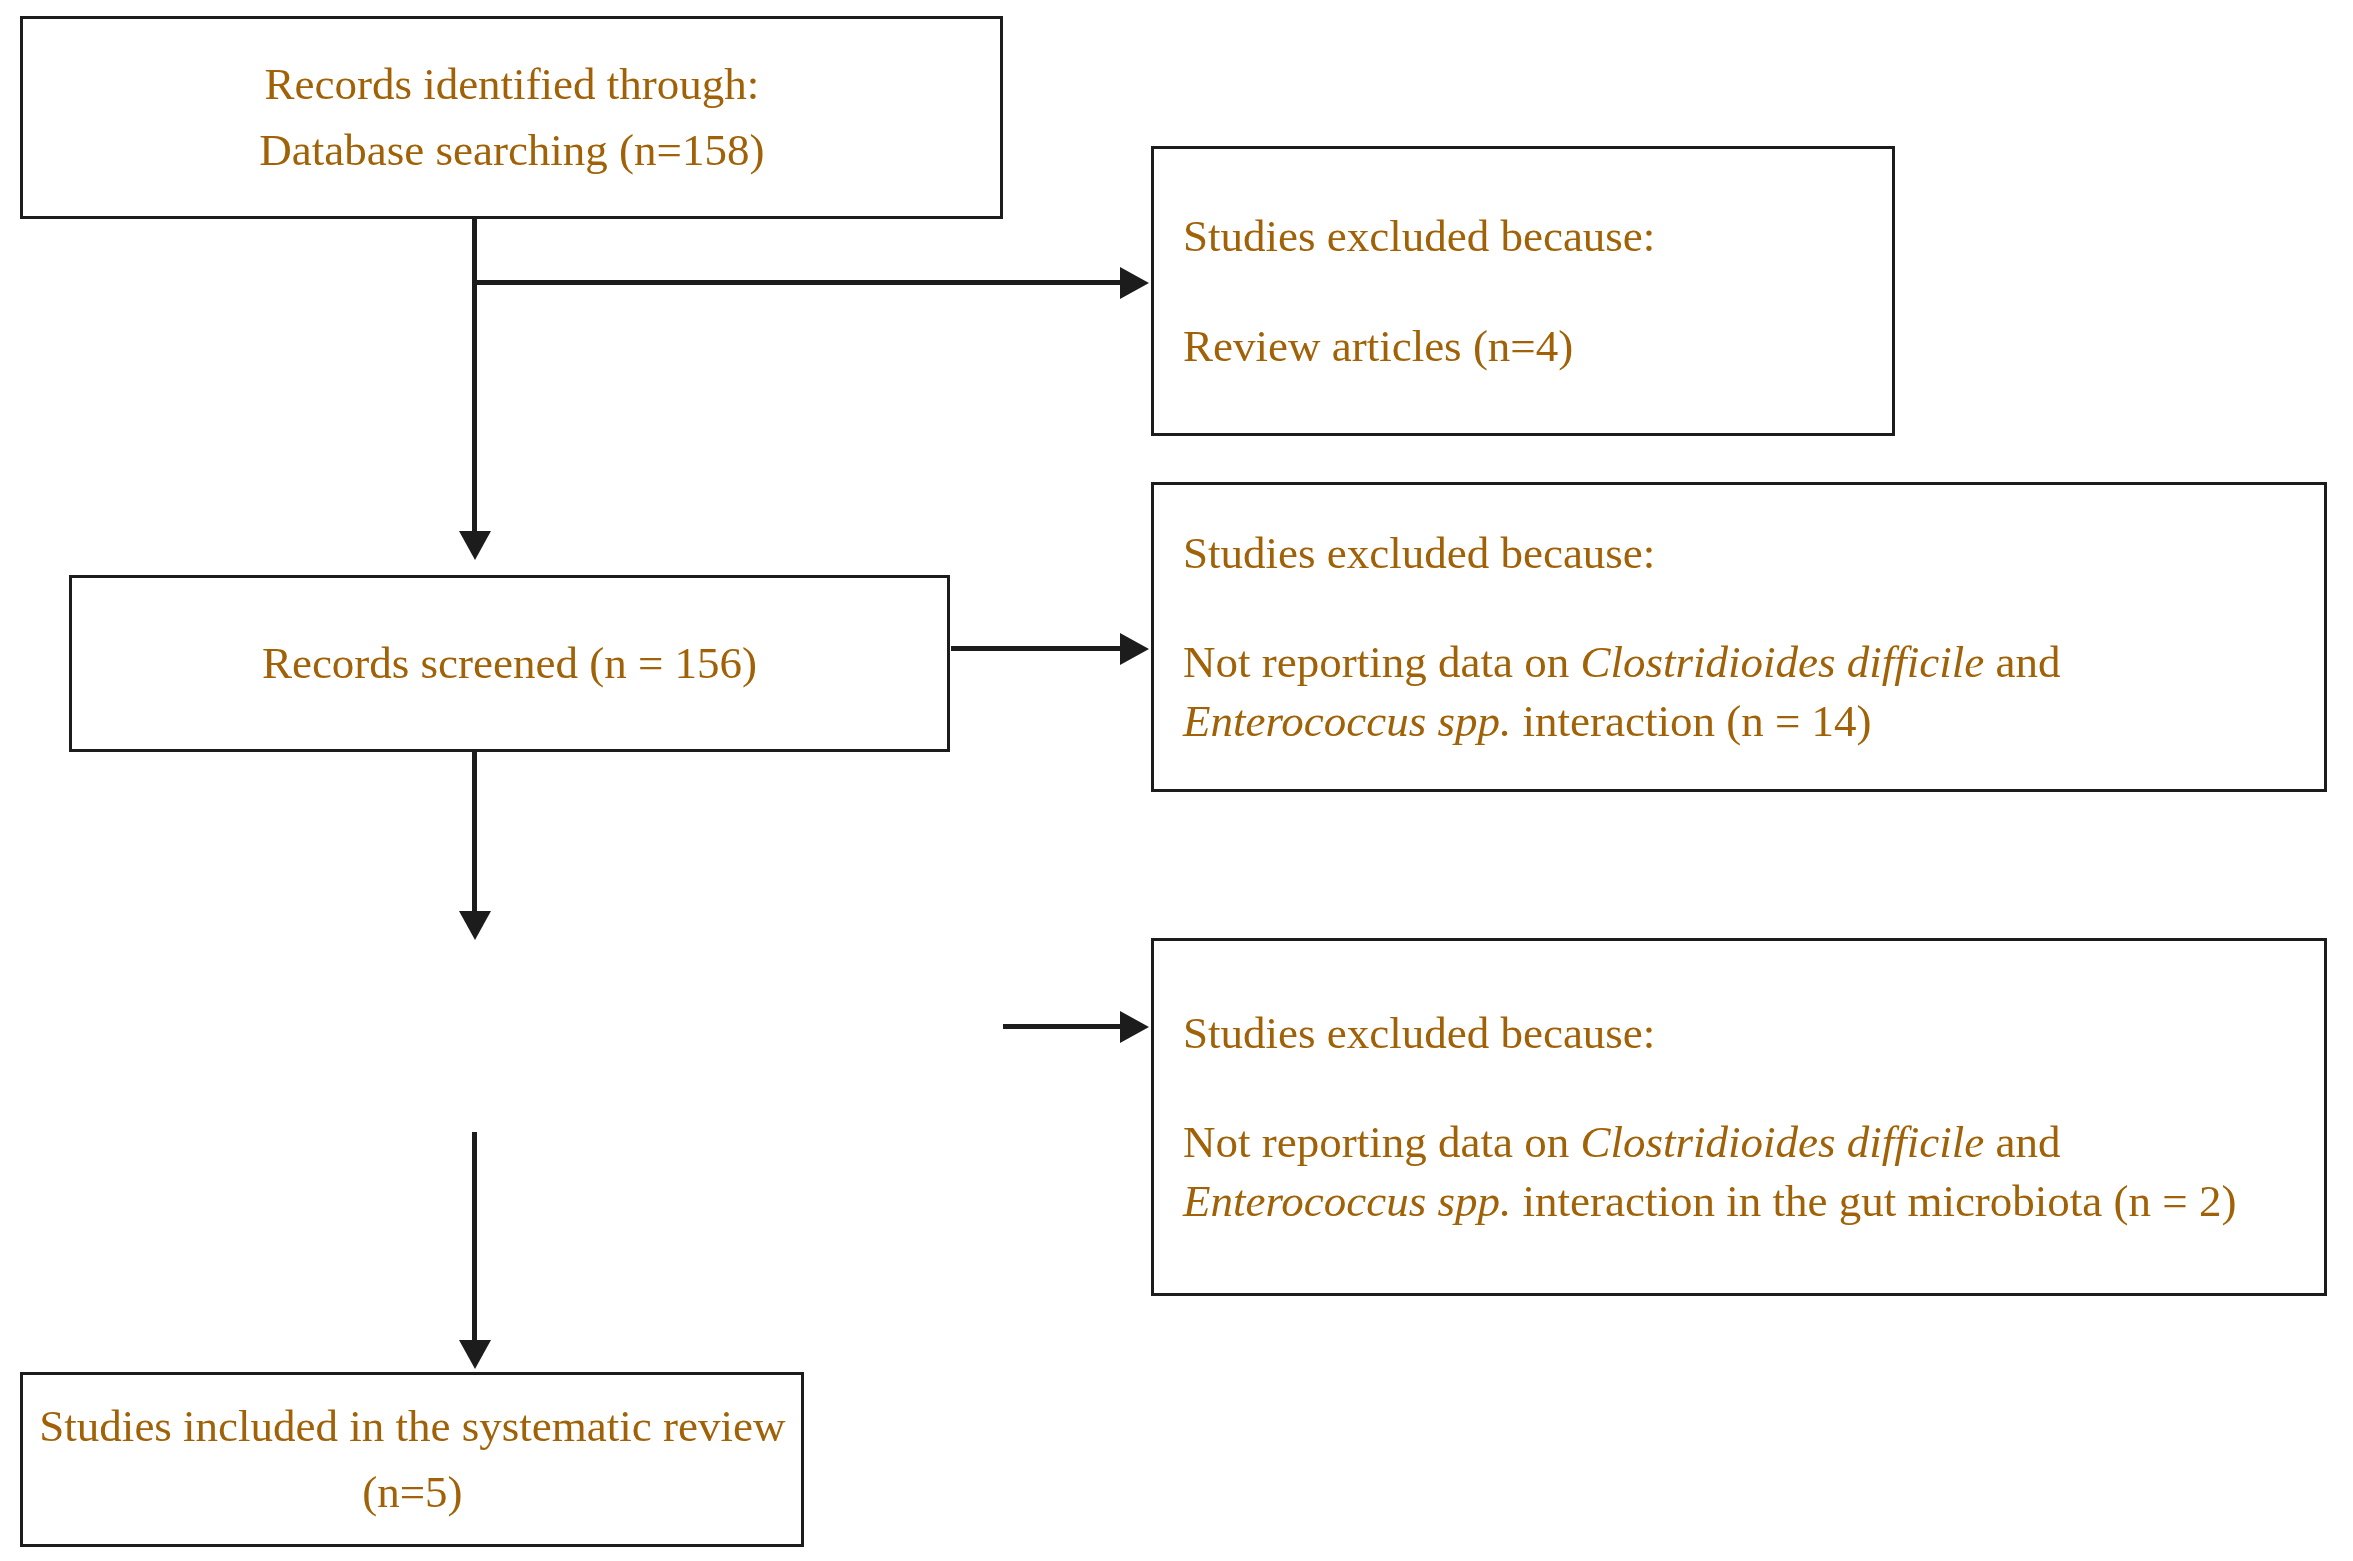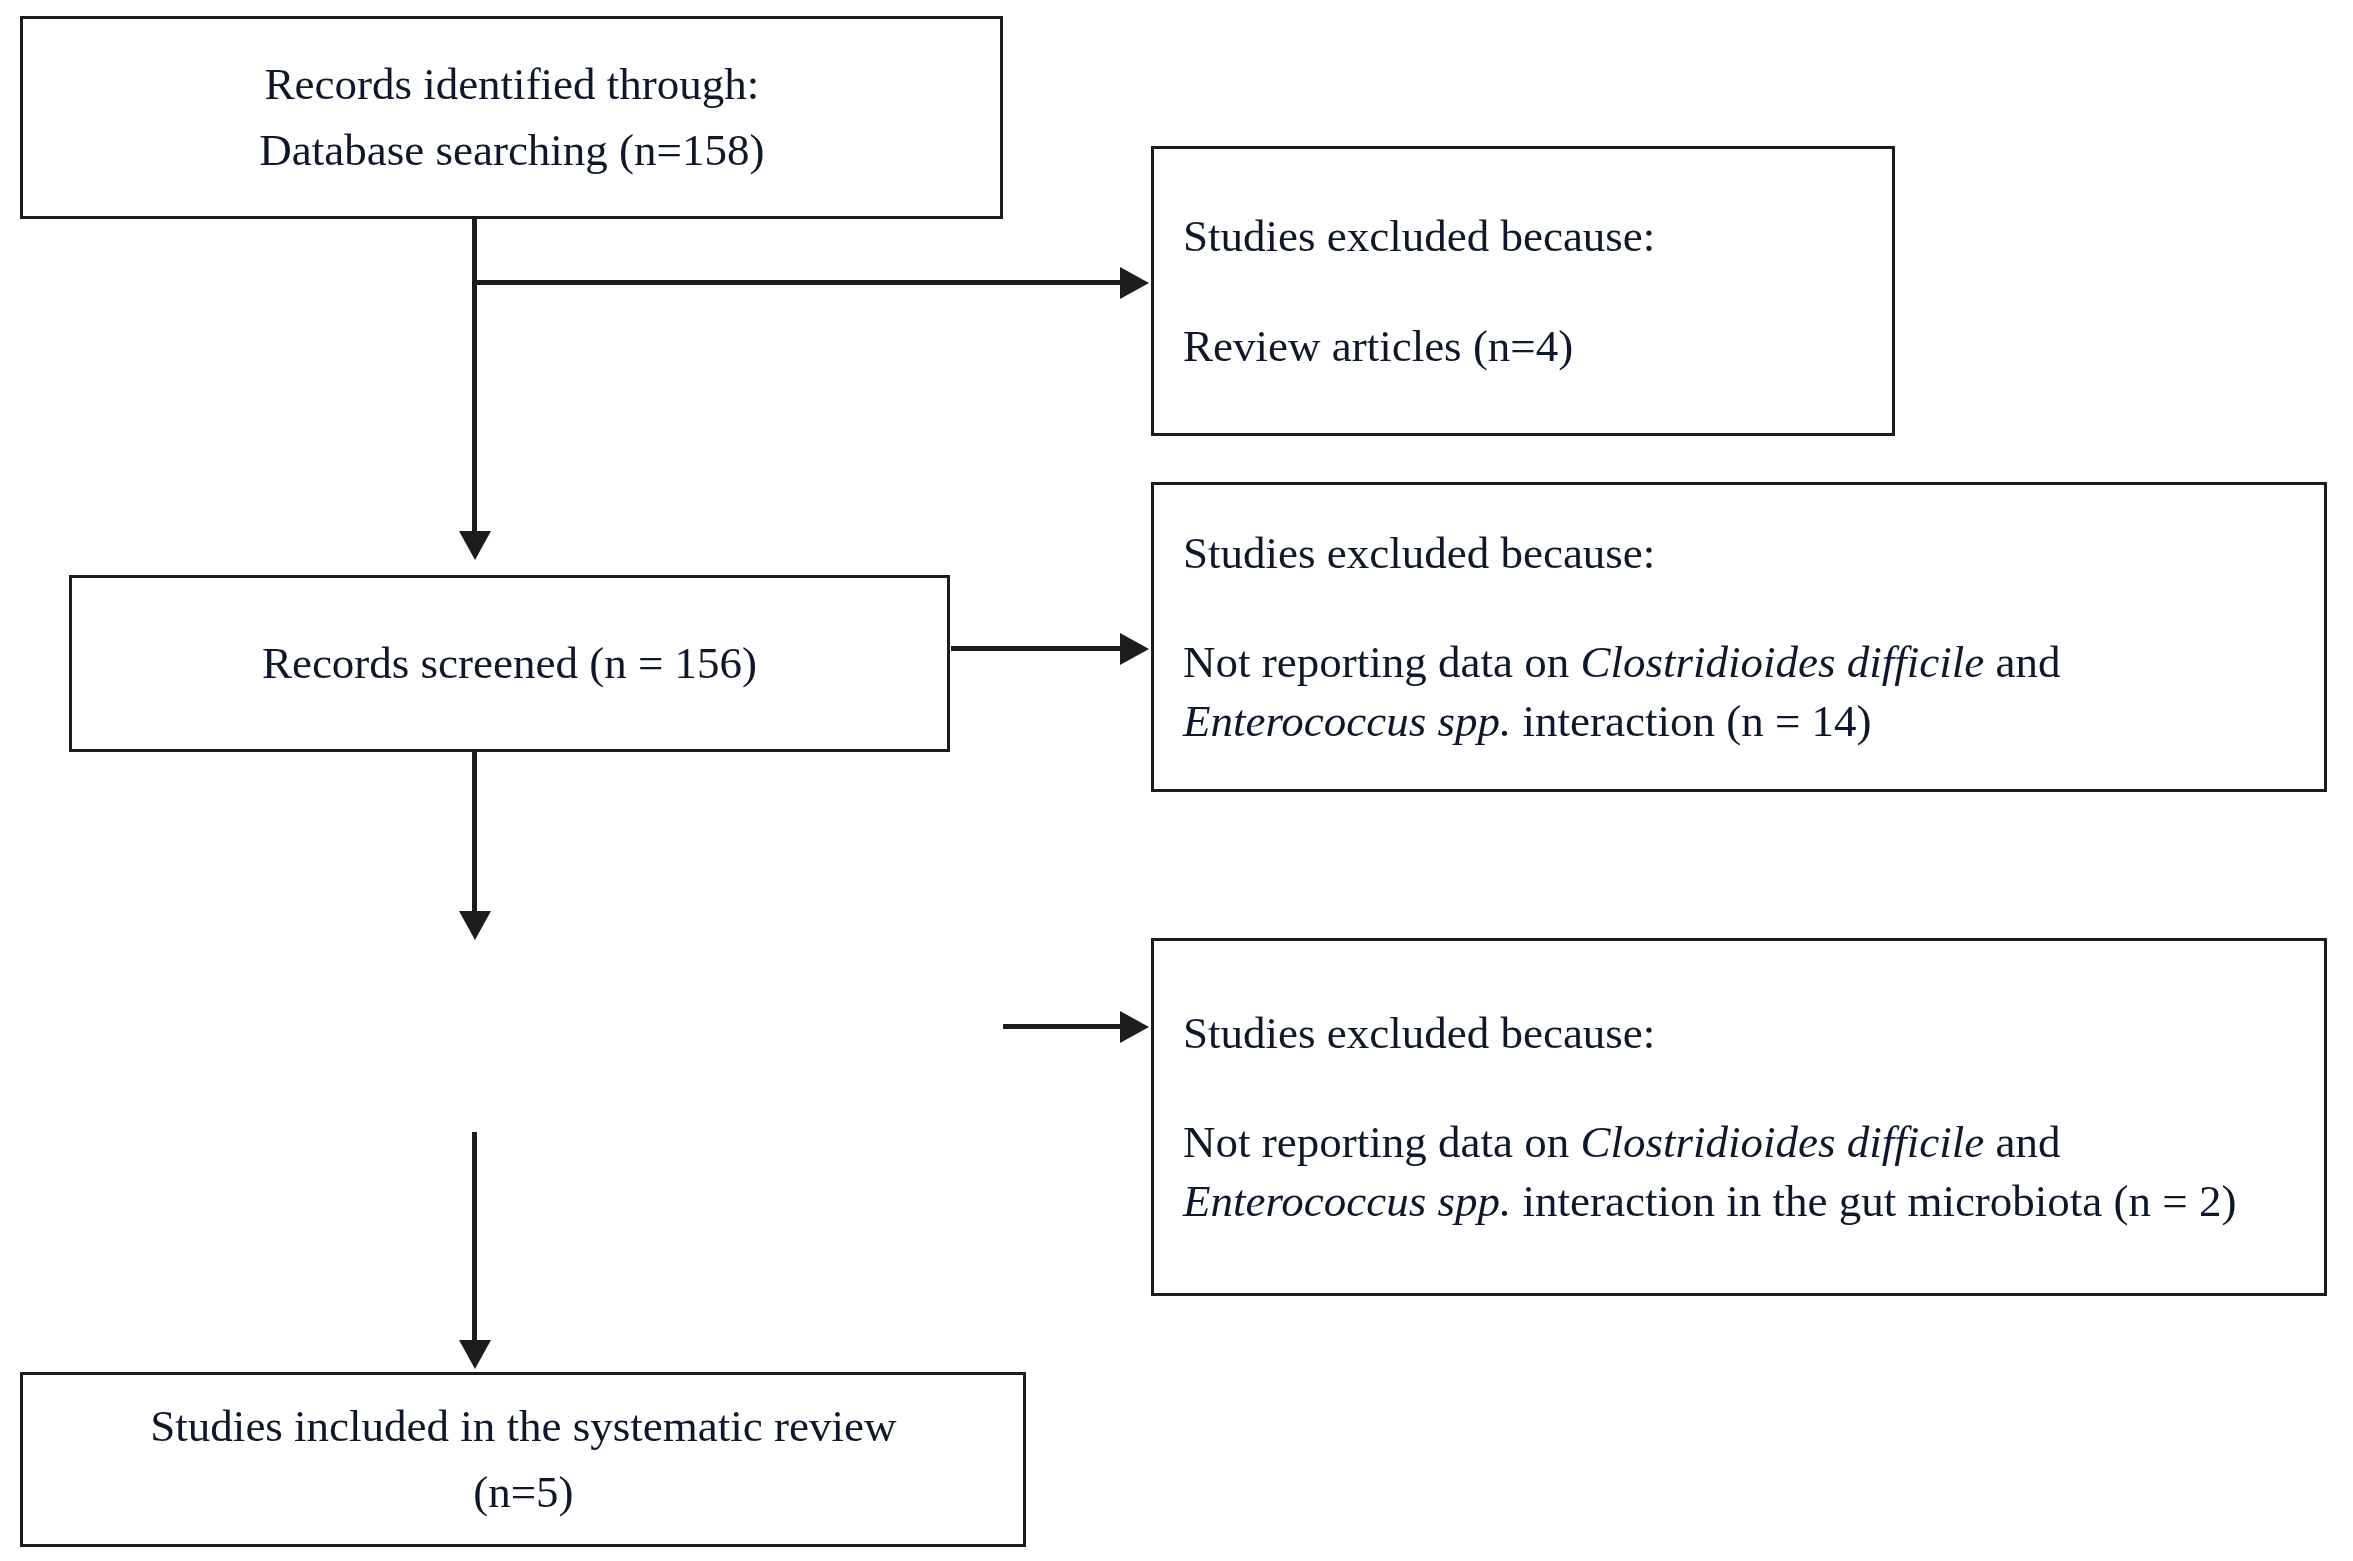--- a/index.html
+++ b/index.html
@@ -20,21 +20,21 @@
   .node {
     position: absolute;
     box-sizing: border-box;
     border: 3.6px solid #1c1c1c;
     background: #ffffff;
     display: flex;
     flex-direction: column;
     justify-content: center;
     font-size: 45px;
     line-height: 1.30;
-    color: #0f172a;
+    color: #a16207;
   }
   .node .line {
     display: block;
     white-space: nowrap;
   }
   .node.center {
     align-items: center;
     text-align: center;
   }
   .node.left {
@@ -122,20 +122,20 @@
   <div class="node left pad-l pad-r" style="left:1151px; top:938px; width:1176px; height:358px;">
     <span class="line">Studies excluded because:</span>
     <span class="gap-big"></span>
     <span class="wrap-lines">
       <span>Not reporting data on </span><span class="it">Clostridioides difficile</span><span> and</span>
       <span class="it">Enterococcus spp.</span><span> interaction in the gut microbiota</span>
       <span>(n = 2)</span>
     </span>
   </div>
 
-  <div class="node center" style="left:20.4px; top:1372px; width:1006px; height:175px;">
+  <div class="node center" style="left:20.4px; top:1372px; width:784px; height:175px;">
     <span class="line">Studies included in the systematic review</span>
     <span class="gap-small"></span>
     <span class="line">(n=5)</span>
   </div>
 
 </div>
 
 
 </body></html>

